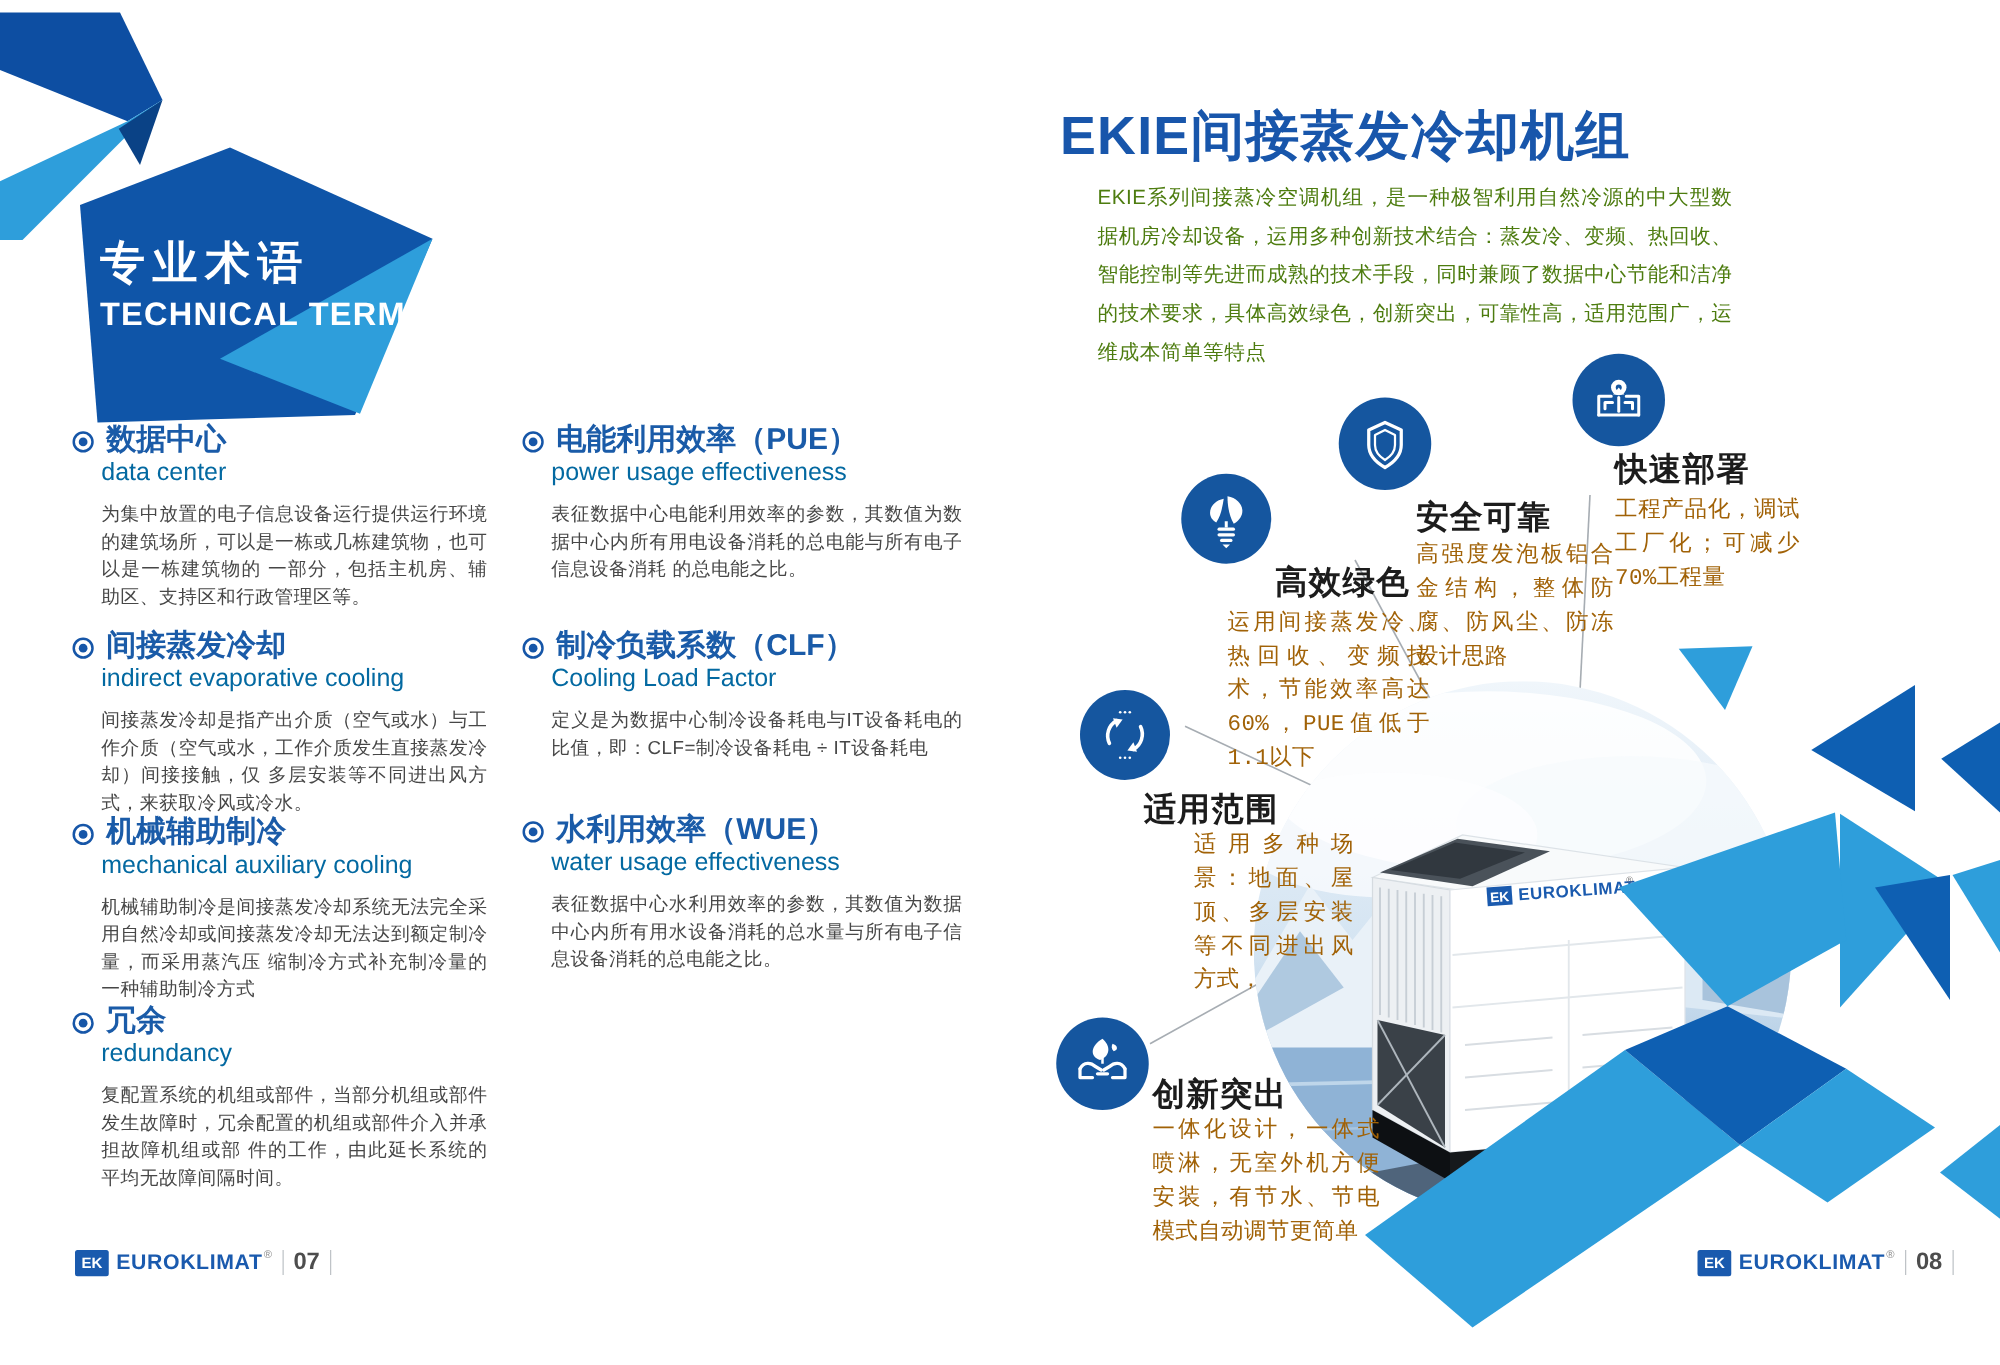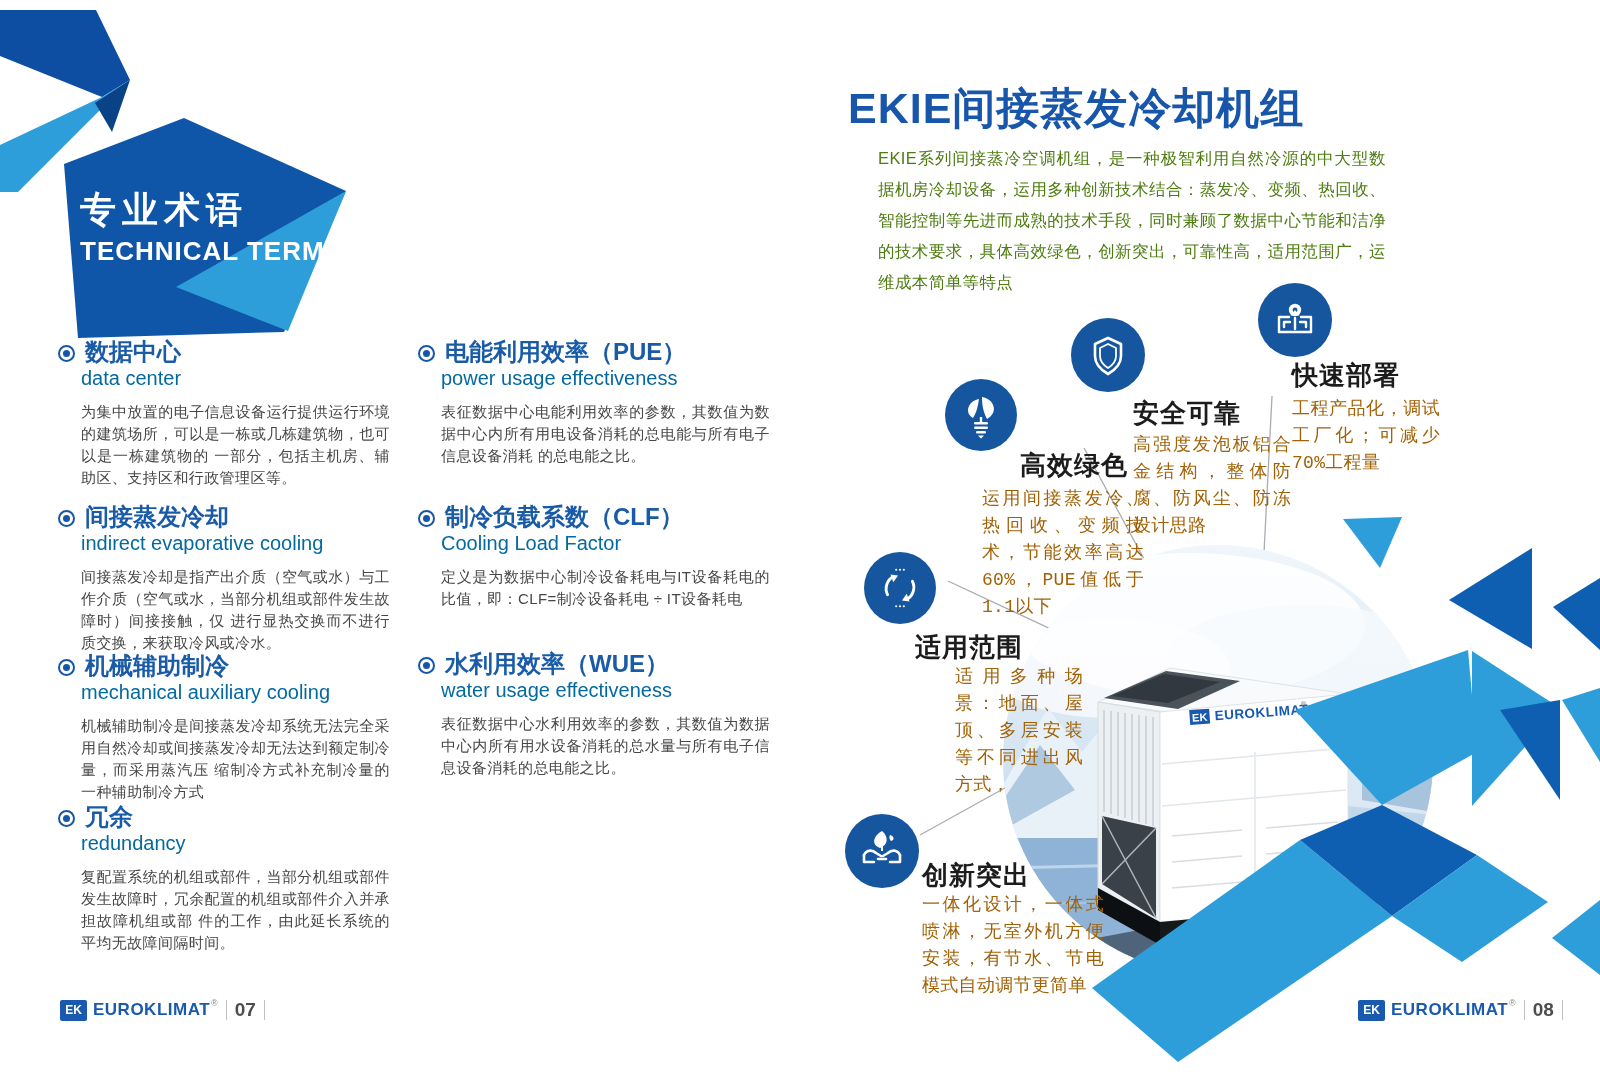--- a/index.html
+++ b/index.html
@@ -165,21 +165,21 @@
     <div class="term-sub">data center</div>
     <div class="term-body">为集中放置的电子信息设备运行提供运行环境的建筑场所，可以是一栋或几栋建筑物，也可以是一栋建筑物的 一部分，包括主机房、辅助区、支持区和行政管理区等。</div>
   </div>
 
   <div class="term col1" style="left:58px;top:503px;">
     <div class="hd">
         <span class="bullet"></span>
       <span class="term-title">间接蒸发冷却</span>
       </div>
     <div class="term-sub">indirect  evaporative  cooling</div>
-    <div class="term-body">间接蒸发冷却是指产出介质（空气或水）与工作介质（空气或水，当部分机组或部件发生故障时）间接接触，仅 进行显热交换而不进行质交换，来获取冷风或冷水。</div>
+    <div class="term-body">间接蒸发冷却是指产出介质（空气或水）与工作介质（空气或水，工作介质发生直接蒸发冷却）间接接触，仅 多层安装等不同进出风方式，来获取冷风或冷水。</div>
   </div>
 
   <div class="term col1" style="left:58px;top:652px;">
     <div class="hd">
         <span class="bullet"></span>
       <span class="term-title">机械辅助制冷</span>
       </div>
     <div class="term-sub">mechanical  auxiliary  cooling</div>
     <div class="term-body">机械辅助制冷是间接蒸发冷却系统无法完全采用自然冷却或间接蒸发冷却无法达到额定制冷量，而采用蒸汽压 缩制冷方式补充制冷量的一种辅助制冷方式</div>
   </div>

